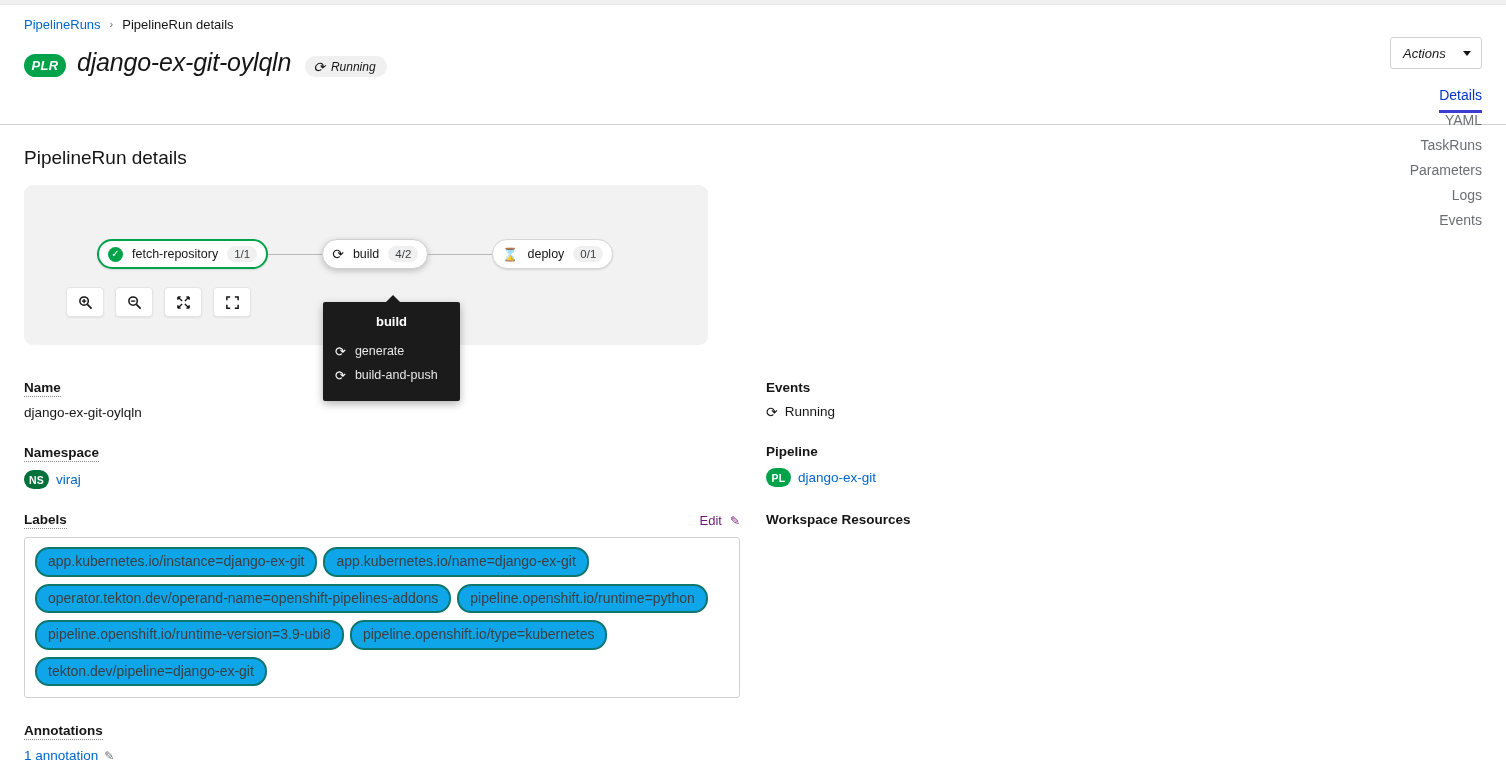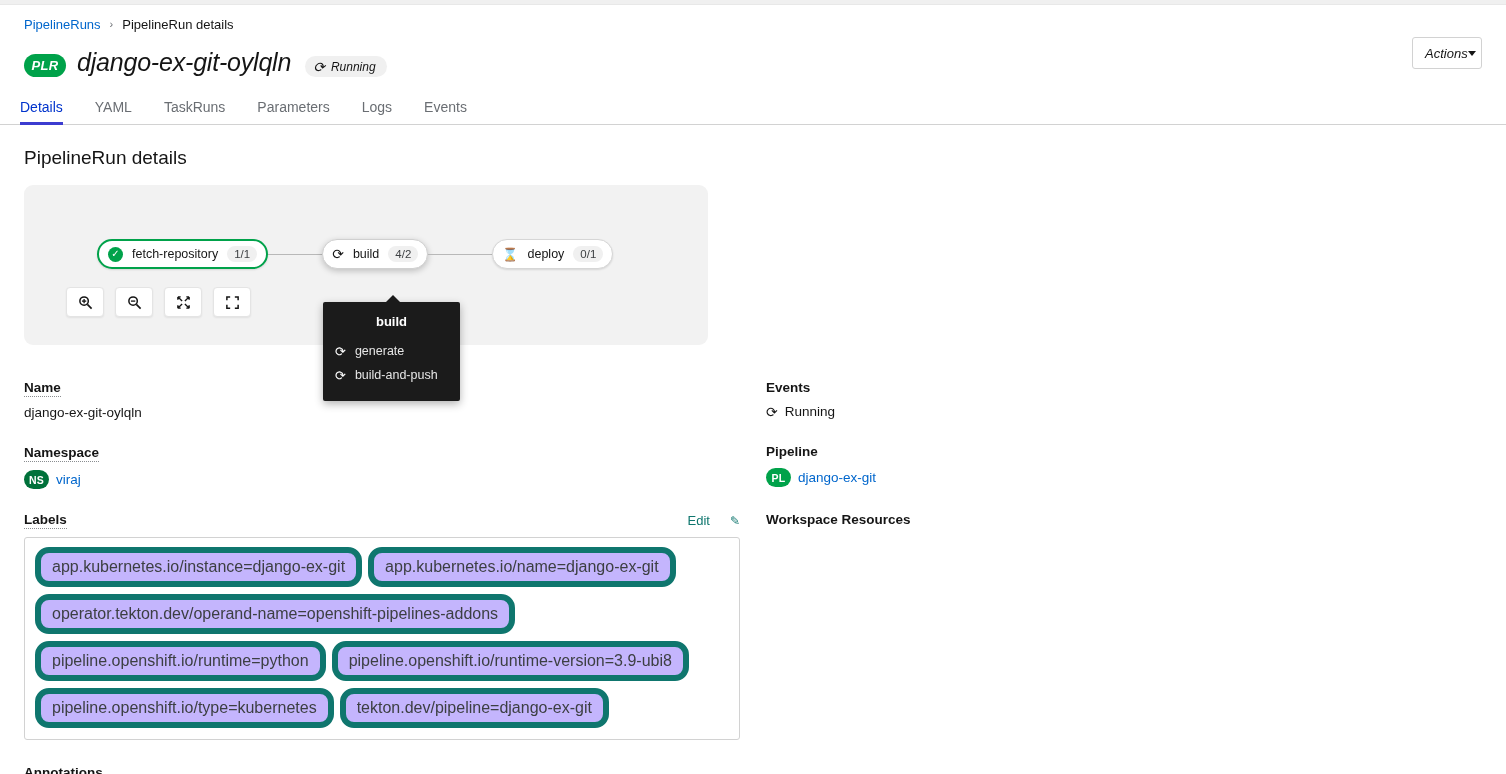--- a/index.html
+++ b/index.html
@@ -52,41 +52,42 @@
     background:#f0f0f0;
     border-radius: 12px;
     padding: 3px 11px 3px 8px;
     font-size: 12px;
     color:#151515;
     display:inline-flex; align-items:center; gap:6px;
     height: 21px;
   }
   .actions-btn {
     position:absolute; right:24px; top:6px;
-    width: 70px; height: 32px;
+    width: 92px; height: 32px;
     border:1px solid #d2d2d2; background:#fff;
     border-radius:3px;
     font-size:13px; color:#151515;
     display:flex; align-items:center; justify-content:space-between;
     padding: 0 10px 0 12px;
     cursor:pointer;
   }
   .caret {
     width:0; height:0;
     border-left:4px solid transparent; border-right:4px solid transparent;
     border-top:5px solid #151515;
   }
 
   
   .tabs {
     display:flex; align-items:flex-end; gap:0;
-    padding: 0 20px;
+    padding: 0 8px;
     height: 38px;
     border-bottom:1px solid #d2d2d2;
     margin-top: 10px;
+    flex-direction: column;
   }
   .tab {
     font-size:14px; color:#6a6e73;
     padding: 0 16px 9px 16px;
     cursor:pointer;
     position:relative;
     white-space:nowrap;
   }
   .tab:first-child { padding-left: 0; }
   .tab.active { color:#0033cc; }
@@ -206,36 +207,36 @@
 
   .link { color:#0066cc; text-decoration:none; cursor:pointer; }
 
   .ns-badge { width:25px; height:19px; font-size:10.5px; background:#00713a; margin-right:7px; border-radius:10px; }
   .pl-badge { width:25px; height:19px; font-size:10.5px; background:#00a24a; margin-right:7px; border-radius:10px; }
   .pvc-badge{ width:33px; height:19px; font-size:10.5px; background:#2b7cd3; margin-right:7px; border-radius:10px; }
   .inline-row { display:flex; align-items:center; margin-top:8px; font-size:13.5px; }
 
   
   .labels-head { display:flex; align-items:center; justify-content:space-between; width:716px; }
-  .edit-link { font-size:13px; color:#0f766e; cursor:pointer; display:inline-flex; align-items:center; gap:20px; }
+  .edit-link { font-size:13px; color:#701a75; cursor:pointer; display:inline-flex; align-items:center; gap:8px; }
   .labels-box {
     margin-top:8px;
     width: 716px;
     border:1px solid #d2d2d2;
     border-radius:3px;
     padding: 9px 10px 11px 10px;
     display:flex; flex-wrap:wrap; gap:7px 6px;
     min-height: 92px;
     align-content:flex-start;
   }
   .chip {
-    border:6px solid #0f766e;
+    border:2px solid #0f766e;
     border-radius:14px;
-    background:#c4b5fd;
-    font-size:16px; color:#3c3f42;
+    background:#0ea5e9;
+    font-size:14px; color:#3c3f42;
     padding: 4px 11px;
     white-space:nowrap;
     cursor:pointer;
     line-height:1.25;
   }
 
   .pencil { font-size:12px; }
 </style>
 </head>
 <body>

